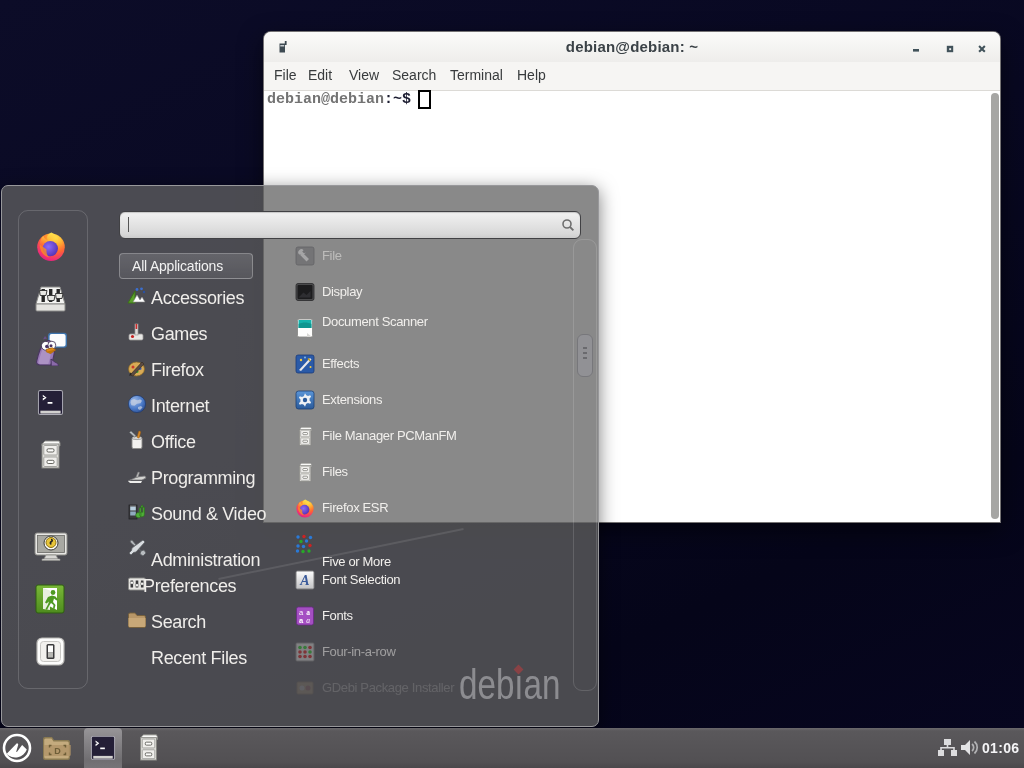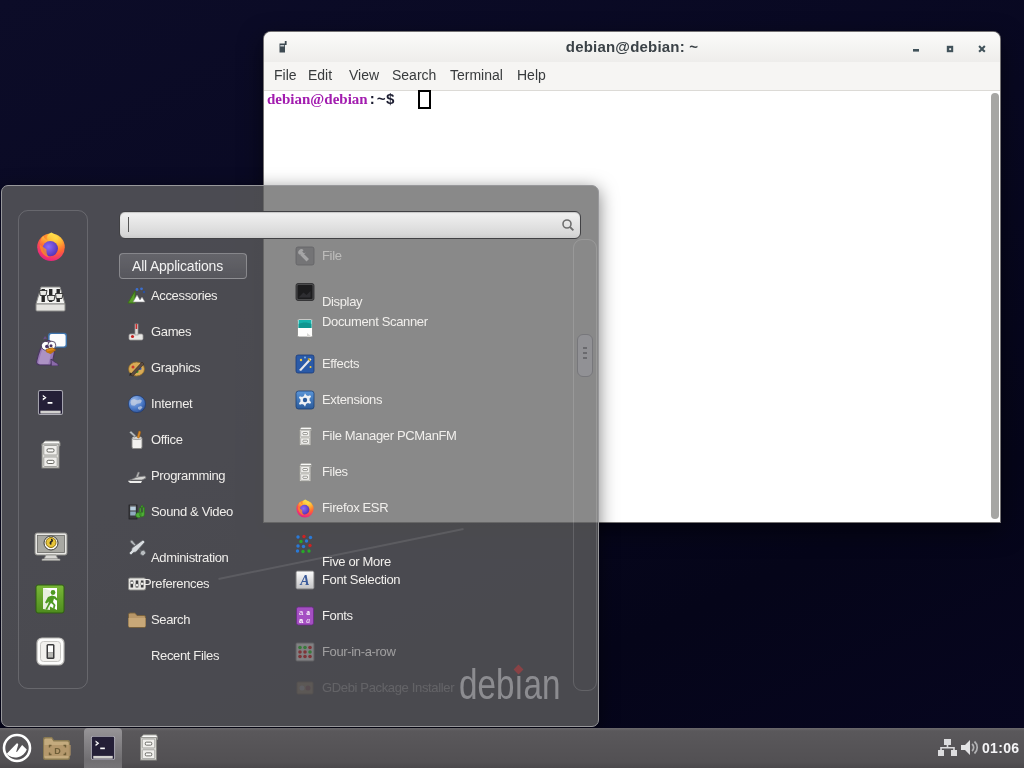--- a/index.html
+++ b/index.html
@@ -9,40 +9,40 @@
 
 #term{left:264px;top:32px;width:736px;height:490px;background:#fff;
  border-radius:7px 7px 0 0;box-shadow:0 0 0 1px rgba(130,128,126,.9),0 8px 24px rgba(0,0,0,.55);}
 #titlebar{left:0;top:0;width:736px;height:30px;border-radius:7px 7px 0 0;
  background:linear-gradient(#fbfbfa,#eeedeb);}
 #title{width:736px;text-align:center;top:6px;left:0;font-size:15px;font-weight:bold;color:#3b4247;letter-spacing:.2px;}
 #menubar{left:0;top:30px;width:736px;height:28px;background:#f6f5f3;border-bottom:1px solid #dcdad6;}
 .mi{position:absolute;top:5px;font-size:14px;color:#383b3d;}
 #tcontent{left:0;top:59px;width:736px;height:431px;background:#fff;}
 #prompt{left:3px;top:0px;font:bold 15px "Liberation Mono",monospace;color:#1c1d31;white-space:pre;}
-#prompt .g{color:#a21caf;font-family:Liberation Serif, serif;}
+#prompt .g{color:#737373;}
 #cursor{left:154px;top:-1px;width:9px;height:15px;border:2px solid #000;background:#fff;}
 #tscroll{right:1px;top:2px;width:8px;height:426px;background:#a6a6a4;border-radius:4px;}
 
 #taskbar{left:0;top:728px;width:1024px;height:40px;
  background:linear-gradient(#6b696c 0,#5a585b 3px,#525053 34px,#4a484b 40px);}
 #activetask{left:84px;top:0;width:38px;height:40px;border-radius:4px 4px 0 0;
  background:linear-gradient(#979598,#706e71 80%,#767477);}
 #clock{left:982px;top:12px;font-size:14px;font-weight:bold;color:#f4f4f6;letter-spacing:.3px;}
 
 #menu{left:1px;top:185px;width:596px;height:540px;background:rgba(97,97,97,.75);
  border:1px solid #98989b;border-radius:7px;box-shadow:0 4px 18px rgba(0,0,0,.5);}
 #sidebox{left:16px;top:24px;width:68px;height:477px;border:1px solid rgba(255,255,255,.16);border-radius:10px;}
 #search{left:117px;top:25px;width:460px;height:26px;border-radius:6px;
  background:linear-gradient(#f2f2f2,#d8d8d8 85%,#cccccc);border:1px solid #414144;box-shadow:inset 0 1px 1px rgba(0,0,0,.18);}
 #search .caret{position:absolute;left:8px;top:5px;width:1px;height:15px;background:#555;}
 #allapps{left:117px;top:67px;width:126px;height:24px;border-radius:4px;
- background:linear-gradient(rgba(255,255,255,.14),rgba(255,255,255,.07));border:1px solid rgba(255,255,255,.28);}
+ background:linear-gradient(rgba(255,255,255,.14),rgba(255,255,255,.07));border:1px solid rgba(255,255,255,.28);padding-left:6px;}
 #allapps span{position:absolute;left:12px;top:4px;font-size:14px;letter-spacing:-.2px;color:#f2f2f2;}
-.cat{position:absolute;font-size:13px;letter-spacing:-.35px;color:#efedea;}
+.cat{position:absolute;font-size:18px;letter-spacing:-.35px;color:#efedea;}
 .app{position:absolute;font-size:13px;letter-spacing:-.35px;color:#f1efec;}
 .dim{opacity:.5;}
 .dim2{opacity:.15;}
 #strack{left:571px;top:53px;width:22px;height:450px;border:1px solid rgba(255,255,255,.14);border-radius:9px;}
 #sthumb{left:575px;top:148px;width:14px;height:41px;background:#919195;border-radius:6px;border:1px solid #77777b;}
 #sthumb i{position:absolute;left:5px;width:4px;height:2px;background:#6a6a6e;}
 #wmark{left:457px;top:475px;font-size:42px;color:rgba(230,230,235,.42);transform:scaleX(.79);transform-origin:0 0;}
 #streak{left:214px;top:367px;width:250px;height:2px;background:rgba(255,255,255,.1);transform:rotate(-11.5deg);}
 .icon{position:absolute;}
 </style></head>
@@ -160,21 +160,21 @@
       </svg>
     <div class="cat" style="left:149px;top:138px">Games</div>
     <svg class="icon" style="left:125px;top:172px" width="20" height="20" viewBox="0 0 20 20">
         <ellipse cx="9.5" cy="11" rx="8" ry="7" fill="#d8aa56" stroke="#8a6a28" stroke-width=".8"></ellipse>
         <circle cx="6" cy="9" r="1.5" fill="#cc3a2a"></circle>
         <circle cx="10" cy="13.5" r="1.5" fill="#3aa33a"></circle>
         <circle cx="13" cy="10.5" r="1.5" fill="#3a62c2"></circle>
         <path d="M3 17L15 4l2 2L6 18z" fill="#5a4a42" stroke="#33281f" stroke-width=".6"></path>
         <path d="M2 18l3-2-1.5-1.5z" fill="#222"></path>
       </svg>
-    <div class="cat" style="left:149px;top:174px">Graphics</div>
+    <div class="cat" style="left:149px;top:174px">Firefox</div>
     <svg class="icon" style="left:125px;top:208px" width="20" height="20" viewBox="0 0 20 20">
         <defs>
           <radialGradient id="glb" cx="35%" cy="30%" r="80%">
             <stop offset="0" stop-color="#9ab8e8"></stop>
             <stop offset=".6" stop-color="#4a7ac8"></stop>
             <stop offset="1" stop-color="#2a4a8a"></stop>
           </radialGradient>
         </defs>
         <circle cx="10" cy="10" r="8.6" fill="url(#glb)" stroke="#1e3a6e" stroke-width=".7"></circle>
         <path d="M4 6.5c1.5-1.5 3-1.5 4.5-.8 1.5.8 3 .6 4.5-.5l2 1.5-1.5 2.5-3.5.5-2.5 2-3-.5-1-2.5z" fill="#c8d2e2" opacity=".75"></path>
@@ -231,21 +231,21 @@
         <rect x="1" y="1" width="18" height="18" rx="2" fill="#606065" stroke="#3e3e42" stroke-width=".8"></rect>
         <path d="M4.2 8.6A3.1 3.1 0 1 1 8.6 4.2L7.2 5.6l2 2 1.4-1.4A3.1 3.1 0 0 1 8.6 8.6z" fill="#c2c2c4"></path>
         <rect x="7.8" y="6.6" width="3.4" height="9" transform="rotate(-45 9.5 11)" fill="#c2c2c4"></rect>
       </svg>
     <div class="app dim" style="left:320px;top:62px">File</div>
     <svg class="icon" style="left:293px;top:96px" width="20" height="20" viewBox="0 0 20 20">
         <rect x="1" y="1.5" width="18" height="17" rx="2" fill="#4a4a4c" stroke="#2a2a2c" stroke-width=".8"></rect>
         <rect x="2.5" y="3" width="15" height="14" rx="1" fill="#1c1c1e"></rect>
         <path d="M3.5 15.5l5-5 3 2.5 4-4v6.5z" fill="#2e2e32"></path>
       </svg>
-    <div class="app" style="left:320px;top:108px">Display</div>
+    <div class="app" style="left:320px;top:98px">Display</div>
     <svg class="icon" style="left:293px;top:132px" width="20" height="20" viewBox="0 0 20 20">
         <rect x="2.5" y="1" width="15" height="18" rx="1.5" fill="#fdfdfc" stroke="#8a8a88" stroke-width=".9"></rect>
         <path d="M3.5 2h13v8h-13z" fill="#17b3ac"></path>
         <path d="M3.5 6c4-2 9-2 13 0v4h-13z" fill="#0e8a84" opacity=".7"></path>
         <path d="M12 15l5 4h-5z" fill="#d8d7d4"></path>
       </svg>
     <div class="app" style="left:320px;top:128px">Document Scanner</div>
     <svg class="icon" style="left:293px;top:168px" width="20" height="20" viewBox="0 0 20 20">
         <rect x="1" y="1" width="18" height="18" rx="2" fill="#2a5aa8" stroke="#1a3a78" stroke-width=".8"></rect>
         <path d="M4 16L15 4l1.5 1.5L6 17z" fill="#e8e8ea"></path>

